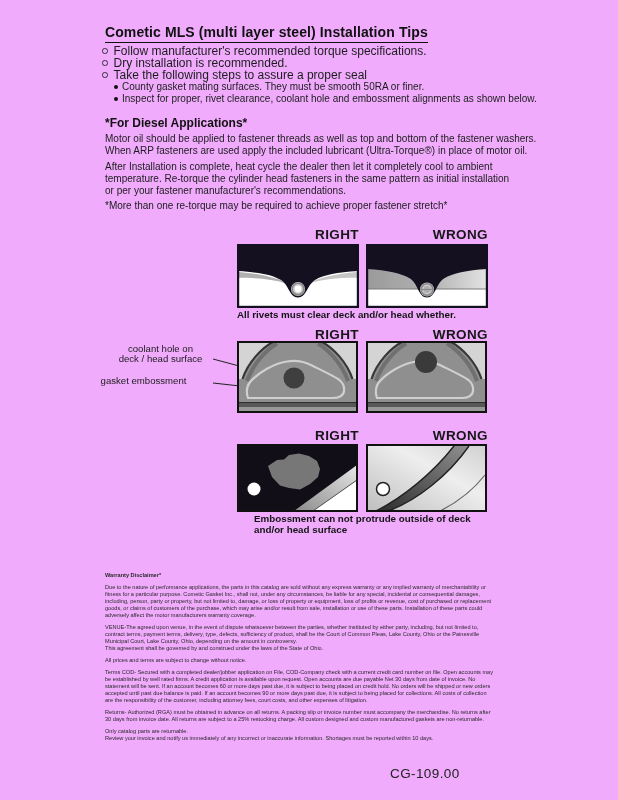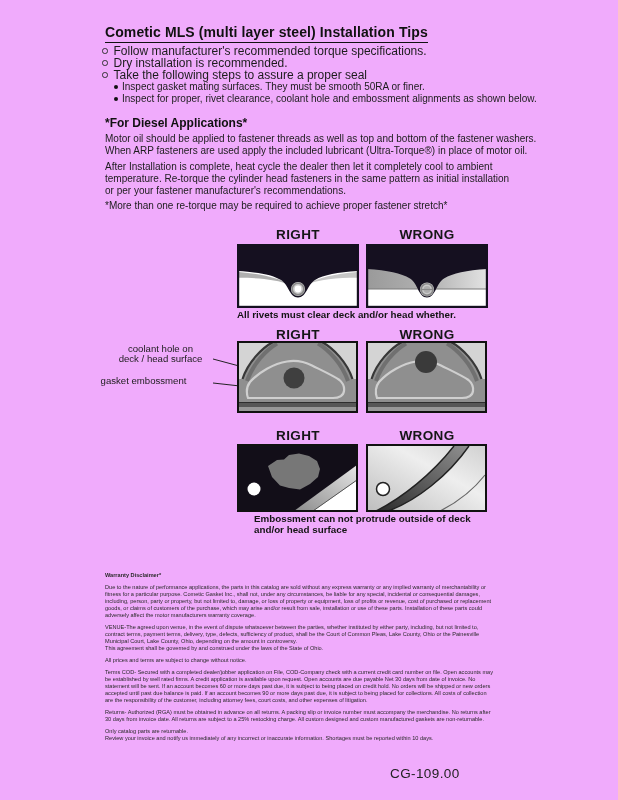--- a/index.html
+++ b/index.html
@@ -10,40 +10,40 @@
   .title{left:105px;top:24px;font-size:14px;font-weight:bold;color:#111;
          border-bottom:1.5px solid #111;padding-bottom:2px;letter-spacing:.1px;}
   .tip{left:102px;font-size:12px;line-height:12px;color:#1c1c1c;}
   .tip .ob{display:inline-block;width:3.5px;height:3.5px;border:1px solid #333;border-radius:50%;
            margin-right:6px;vertical-align:1.5px;}
   .tipsub{left:114px;font-size:10px;line-height:12px;color:#1c1c1c;}
   .tipsub .db{display:inline-block;width:4px;height:4px;background:#111;border-radius:50%;
               margin-right:4px;vertical-align:1.5px;}
   .h2{left:105px;font-size:12px;font-weight:bold;color:#111;}
   .para{left:105px;width:440px;font-size:10px;line-height:12px;color:#1c1c1c;}
-  .dlabel{width:122px;text-align:center;font-size:13.5px;font-weight:bold;letter-spacing:.4px;color:#161616;}
+  .dlabel{width:122px;text-align:right;font-size:13.5px;font-weight:bold;letter-spacing:.4px;color:#161616;}
   .cap{font-size:9.8px;font-weight:bold;color:#141414;line-height:10.5px;}
   .ptr{width:101px;text-align:center;font-size:9.6px;line-height:10.4px;color:#1c1c1c;}
   .legal{left:105px;top:572px;width:412px;font-size:5.6px;line-height:7px;color:#2a2a2a;}
   .legal .lh{font-weight:bold;margin-bottom:5px;}
   .legal .lp{margin-bottom:5px;white-space:pre-line;}
   .code{left:390px;top:759px;font-size:13.5px;letter-spacing:.4px;color:#222;margin-top:7px;}
   svg{display:block;}
 </style>
 </head>
 <body>
 
 <div class="page">
 
   <div class="abs title">Cometic MLS (multi layer steel) Installation Tips</div>
 
   <div class="abs tip" style="top:45px"><span class="ob"></span><span>Follow manufacturer's recommended torque specifications.</span></div>
   <div class="abs tip" style="top:57px"><span class="ob"></span><span>Dry installation is recommended.</span></div>
   <div class="abs tip" style="top:69px"><span class="ob"></span><span>Take the following steps to assure a proper seal</span></div>
-  <div class="abs tipsub" style="top:81px"><span class="db"></span><span>Inspect gasket mating surfaces.  They must be smooth 50RA or finer.</span></div>
+  <div class="abs tipsub" style="top:81px"><span class="db"></span><span>County gasket mating surfaces.  They must be smooth 50RA or finer.</span></div>
   <div class="abs tipsub" style="top:93px"><span class="db"></span><span>Inspect for proper, rivet clearance, coolant hole and embossment alignments as shown below.</span></div>
 
   <div class="abs h2" style="top:116px">*For Diesel Applications*</div>
   <div class="abs para ml" style="top:133px">Motor oil should be applied to fastener threads as well as top and bottom of the fastener washers.
 When ARP fasteners are used apply the included lubricant (Ultra-Torque®) in place of motor oil.</div>
   <div class="abs para ml" style="top:161px">After Installation is complete, heat cycle the dealer then let it completely cool to ambient
 temperature. Re-torque the cylinder head fasteners in the same pattern as initial installation
 or per your fastener manufacturer's recommendations.</div>
   <div class="abs para ml" style="top:200px">*More than one re-torque may be required to achieve proper fastener stretch*</div>
 

